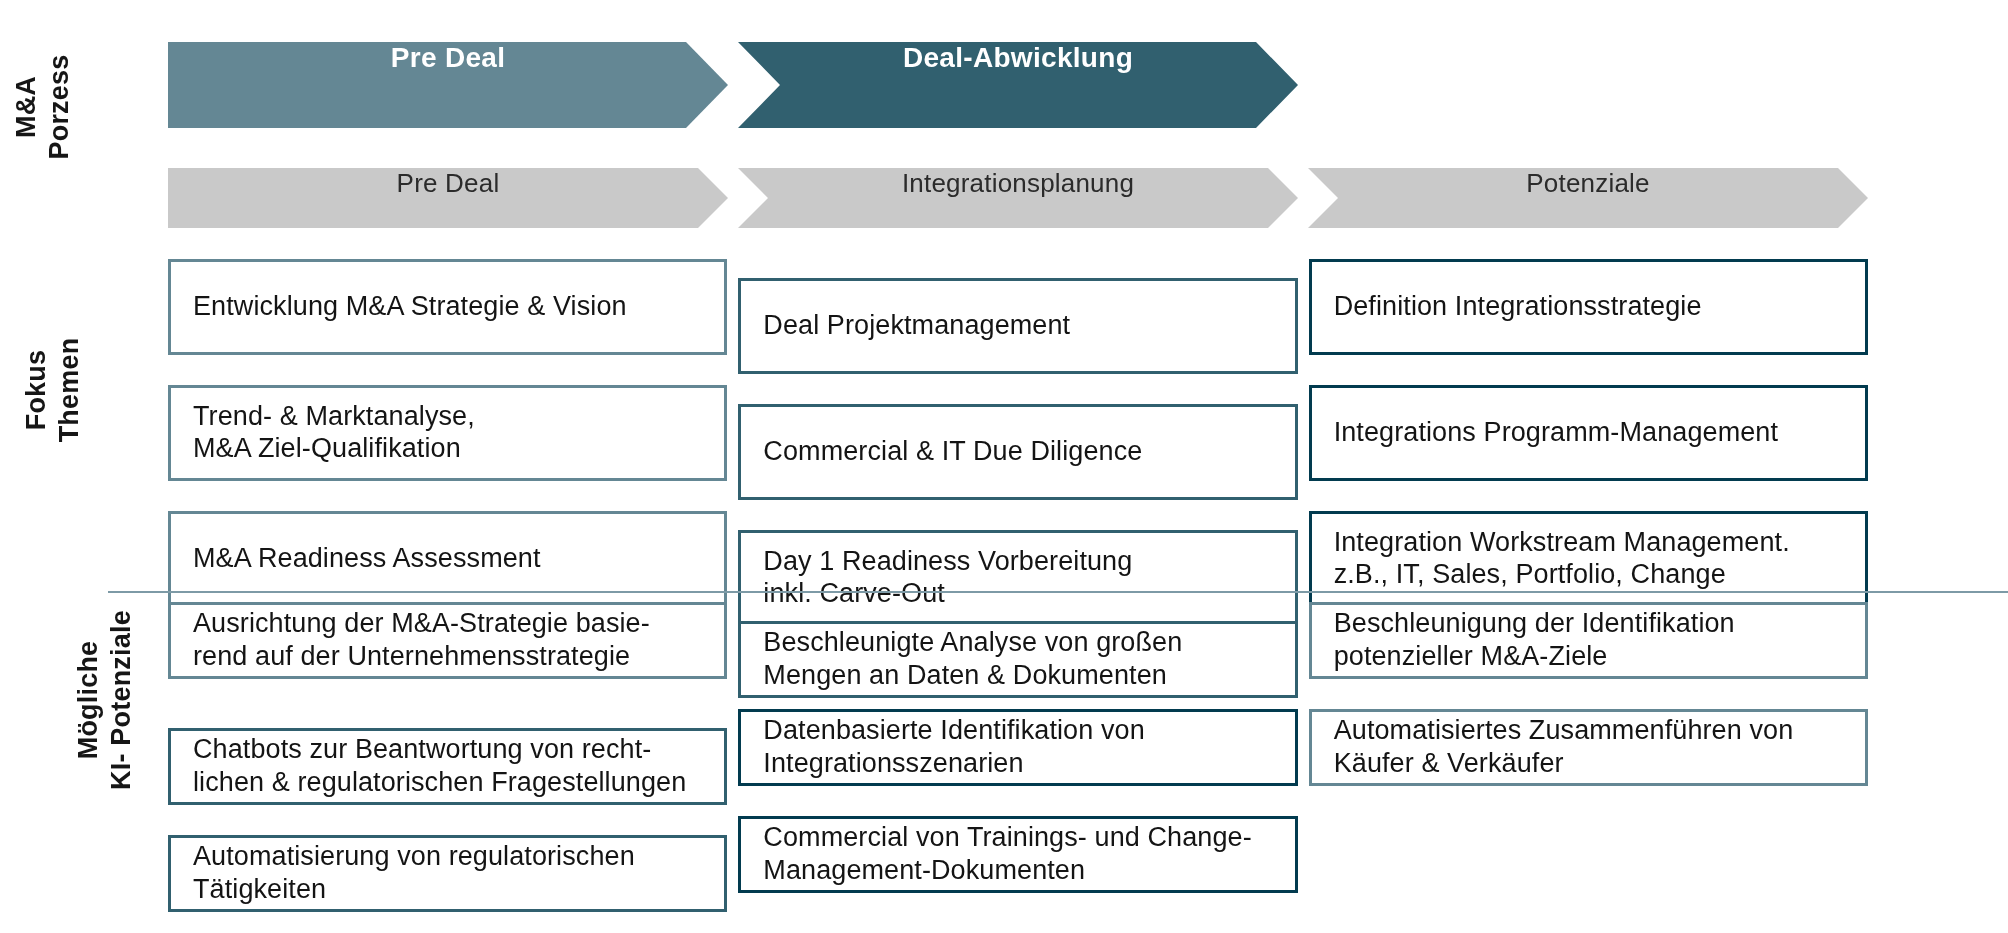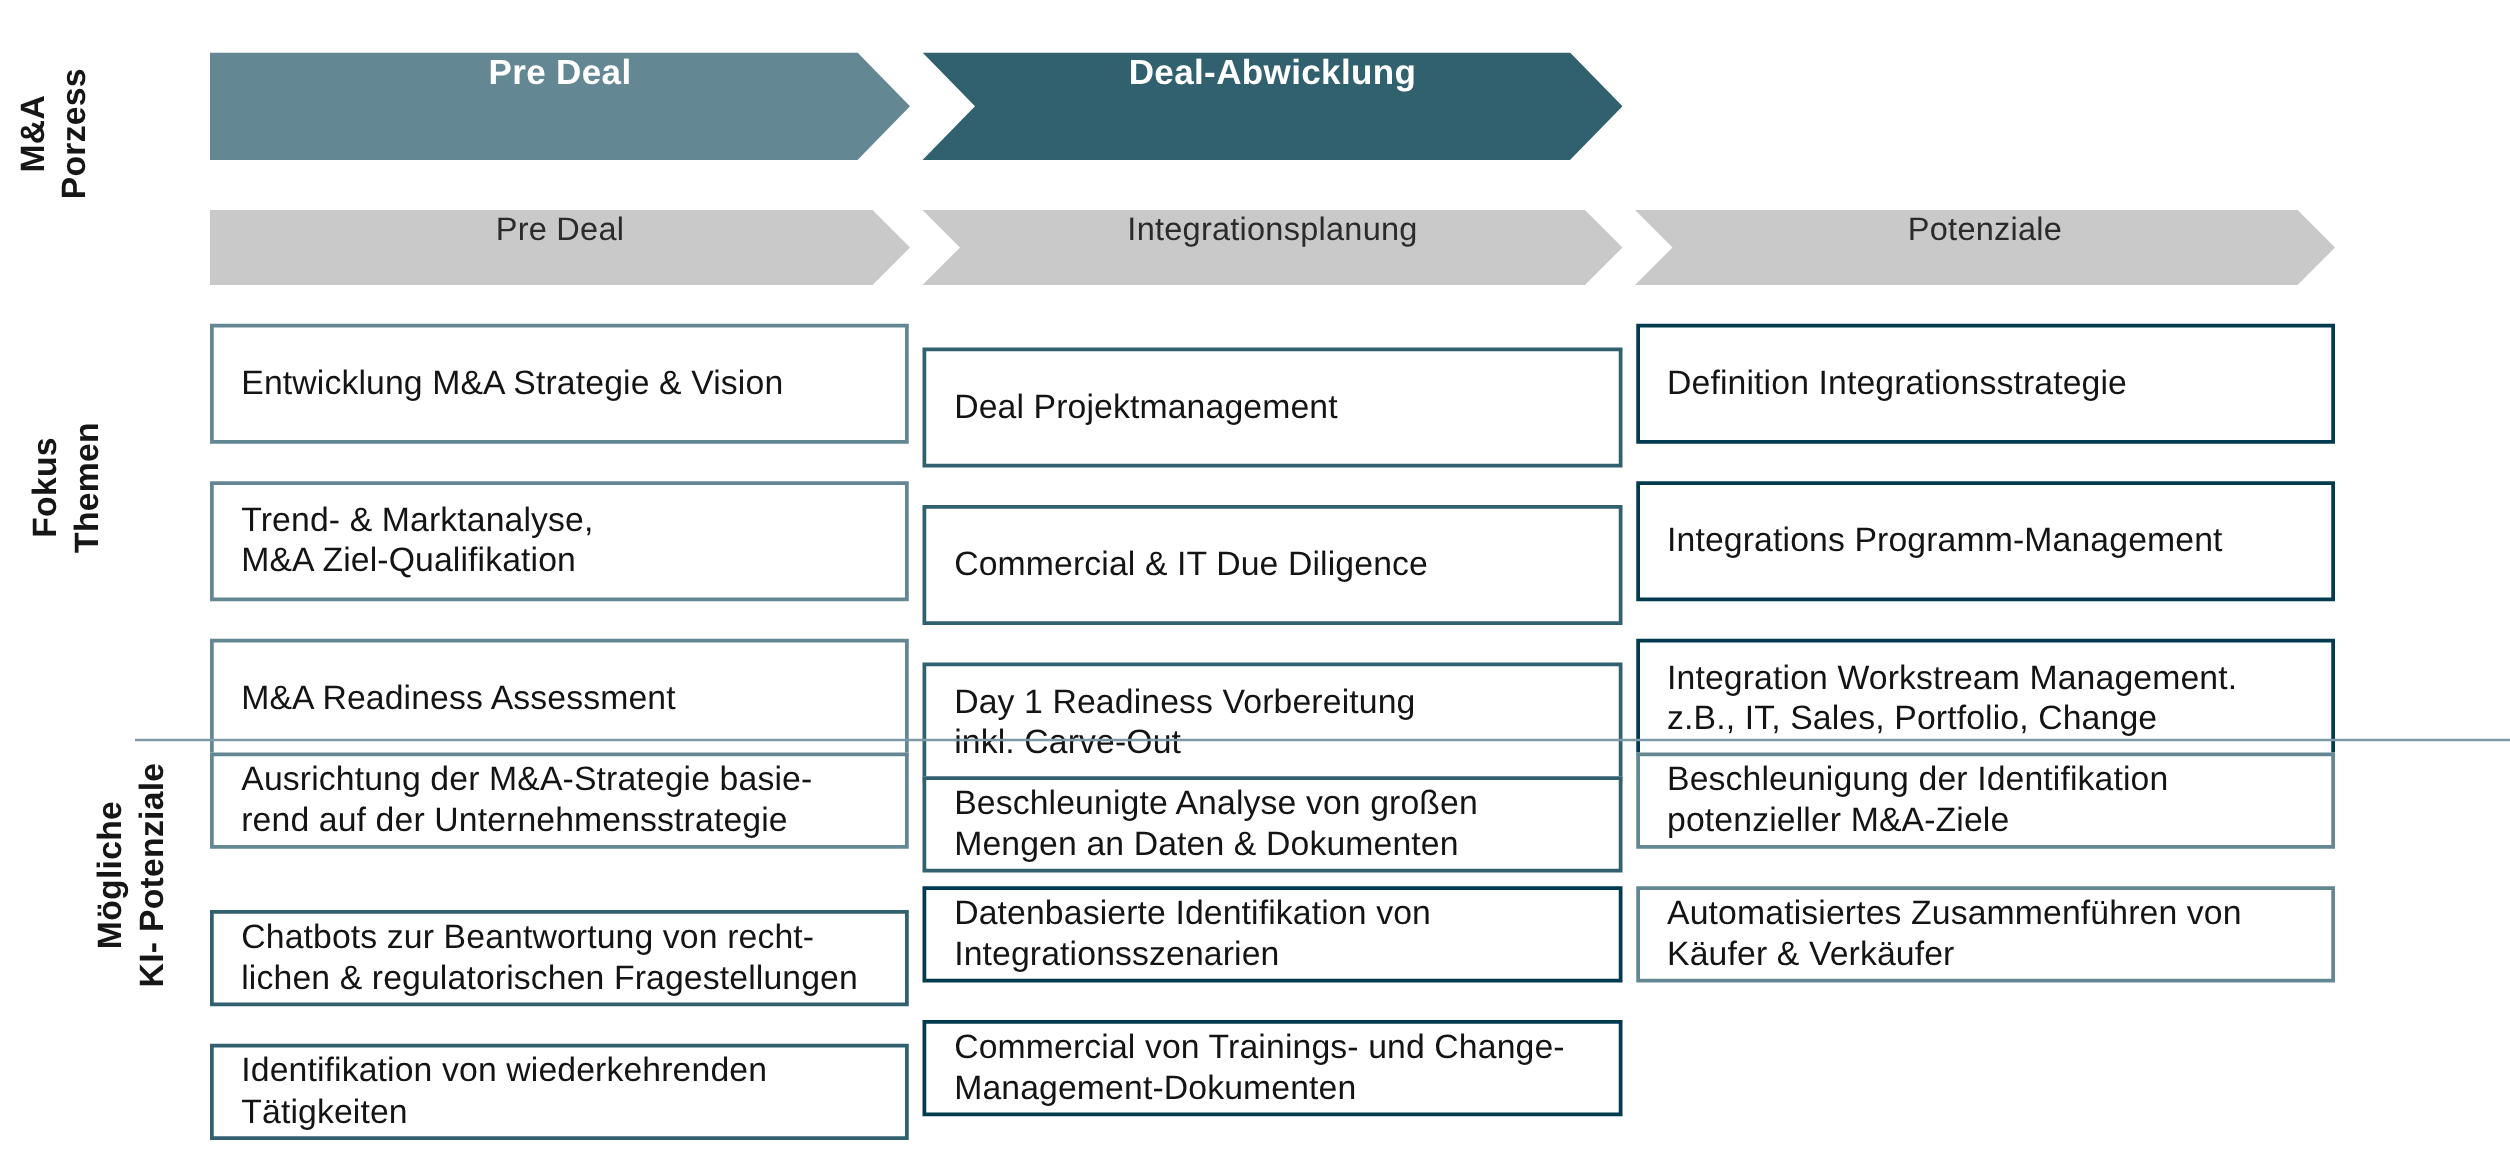--- a/index.html
+++ b/index.html
@@ -237,21 +237,21 @@
       </div>
       <div class="cell col3">
         <div class="txt">Datenbasierte Identifikation von
 Integrationsszenarien</div>
       </div>
       <div class="cell col1">
         <div class="txt">Automatisiertes Zusammenführen von
 Käufer &amp; Verkäufer</div>
       </div>
       <div class="cell col2">
-        <div class="txt">Identifikation von wiederkehrenden
+        <div class="txt">Automatisierung von regulatorischen
 Tätigkeiten</div>
       </div>
       <div class="cell col3">
         <div class="txt">Commercial von Trainings- und Change-
 Management-Dokumenten</div>
       </div>
     </div>
 
 </div>
 

